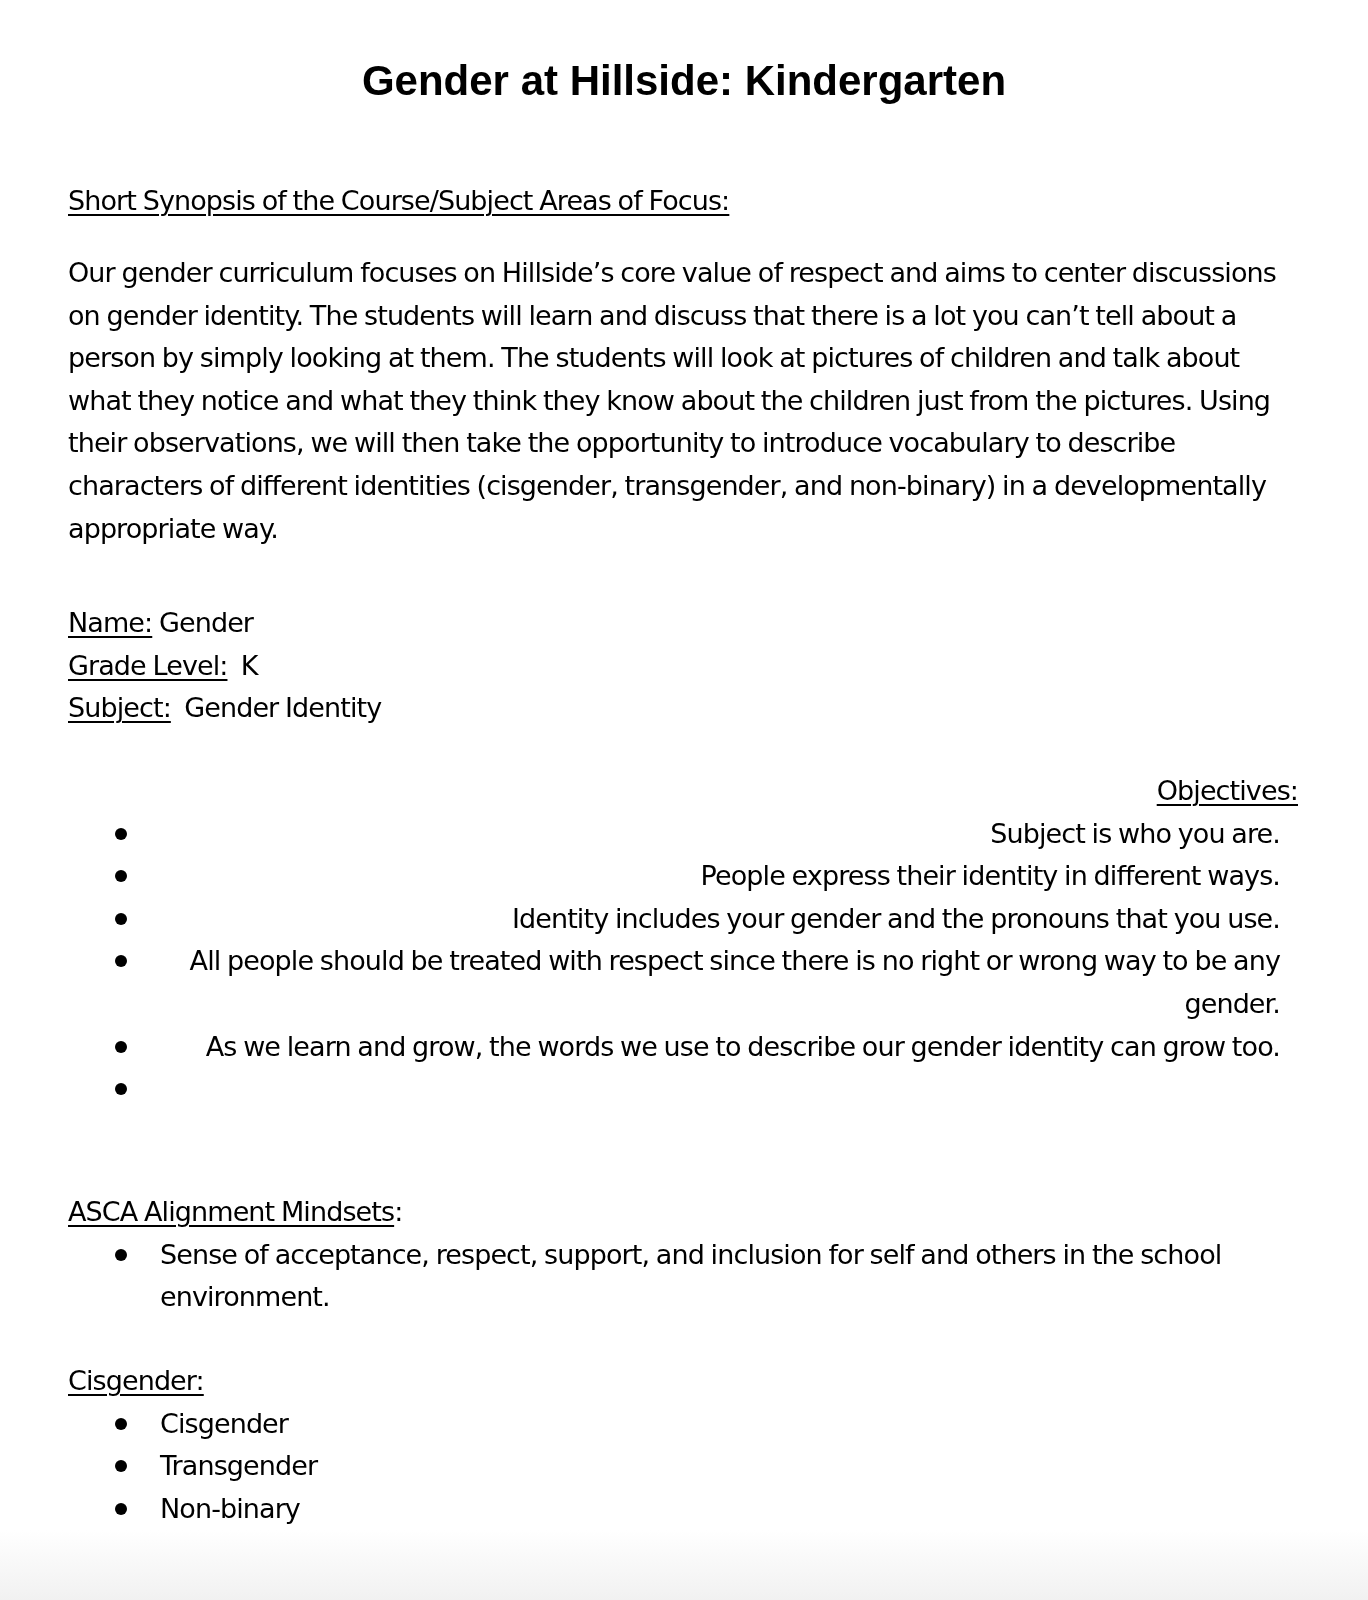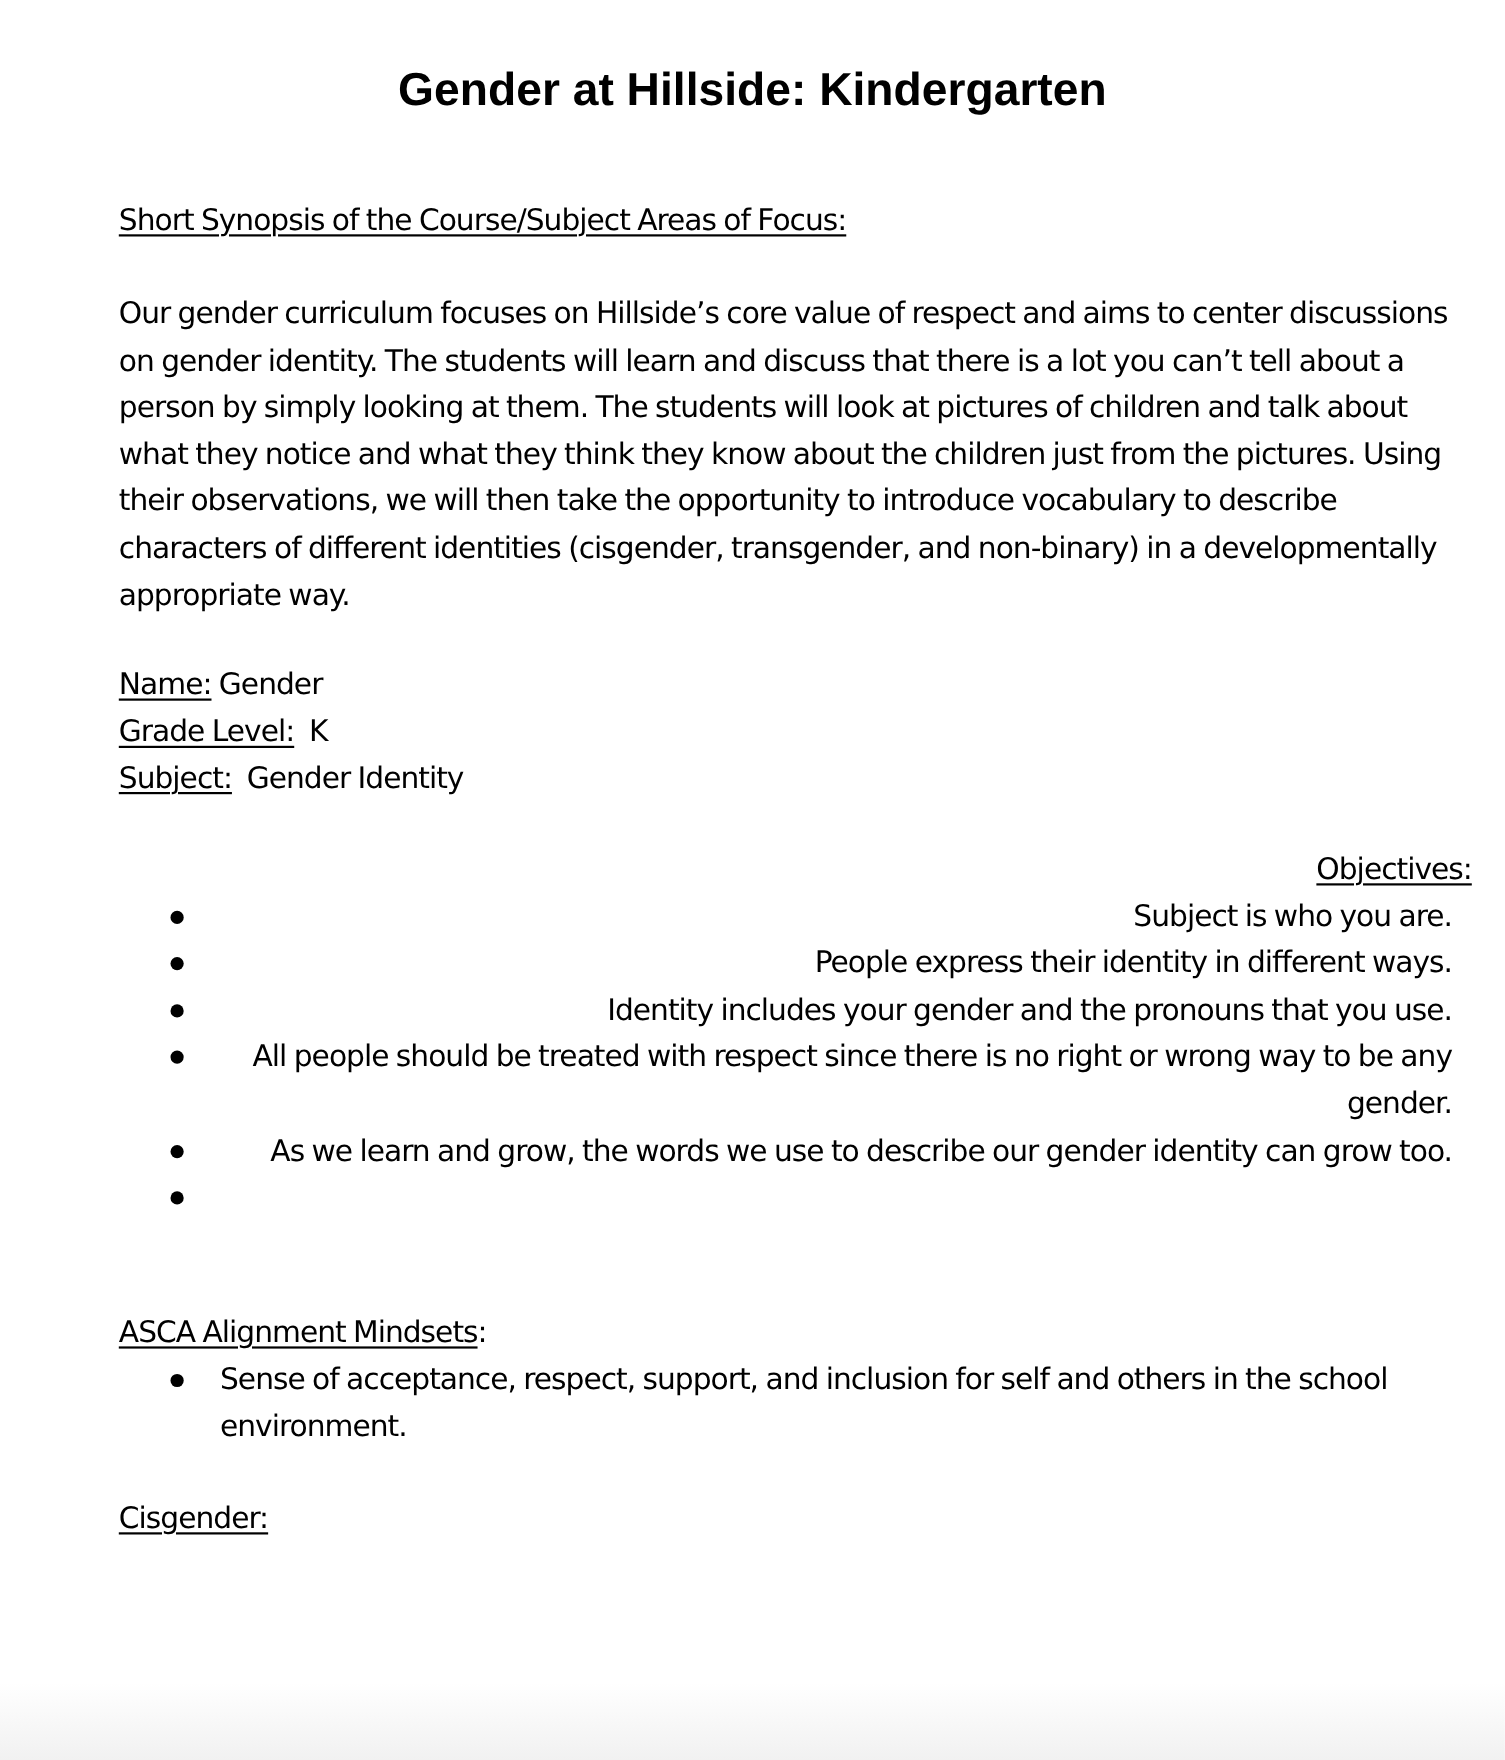--- a/index.html
+++ b/index.html
@@ -44,21 +44,20 @@
       font-family: "DejaVu Sans", sans-serif;
       font-size: 27px;
       line-height: 42.6px;
       letter-spacing: -0.9px;
       word-spacing: -1px;
     }
     .block {
       position: absolute;
       left: 68px;
       width: 1230px;
-      margin-left: 40px;
     }
     .u {
       text-decoration: underline;
       text-underline-offset: 4px;
       text-decoration-thickness: 2px;
     }
     .para {
       margin: 0;
       width: 1220px;
     }
@@ -86,21 +85,21 @@
 </head>
 <body>
 
 <div class="page">
 
   <h1 class="title">Gender at Hillside: Kindergarten</h1>
 
   <div class="block body-text" style="top:180px;">
     <div class="u" style="display:inline-block;">Short Synopsis of the Course/Subject Areas of Focus:</div>
   </div>
-  <div class="block body-text" style="top:265px;">
+  <div class="block body-text" style="top:252px;">
     <p class="para">Our gender curriculum focuses on Hillside’s core value of respect and aims to center discussions on gender identity. The students will learn and discuss that there is a lot you can’t tell about a person by simply looking at them. The students will look at pictures of children and talk about what they notice and what they think they know about the children just from the pictures. Using their observations, we will then take the opportunity to introduce vocabulary to describe characters of different identities (cisgender, transgender, and non-binary) in a developmentally appropriate way.</p>
   </div>
 
   <div class="block body-text" style="top:602px;">
     <div class="field-row"><span class="u">Name:</span> <span>Gender</span></div>
     <div class="field-row"><span class="u">Grade Level:</span>  <span>K</span></div>
     <div class="field-row"><span class="u">Subject:</span>  <span>Gender Identity</span></div>
   </div>
 
   <div class="block body-text" style="top:770px;text-align:right;">
@@ -117,16 +116,21 @@
 
   <div class="block body-text" style="top:1191px;">
     <div><span class="u">ASCA Alignment Mindsets</span><span>:</span></div>
     <ul class="bullets">
       <li><span class="dot"></span><span>Sense of acceptance, respect, support, and inclusion for self and others in the school environment.</span></li>
     </ul>
   </div>
 
   <div class="block body-text" style="top:1360px;">
     <div><span class="u">Cisgender:</span></div>
+    <ul class="bullets">
+      <li><span class="dot"></span><span>Cisgender</span></li>
+      <li><span class="dot"></span><span>Transgender</span></li>
+      <li><span class="dot"></span><span>Non-binary</span></li>
+    </ul>
   </div>
 
   <div class="bottom-fade"></div>
 </div>
 
 </body></html>

